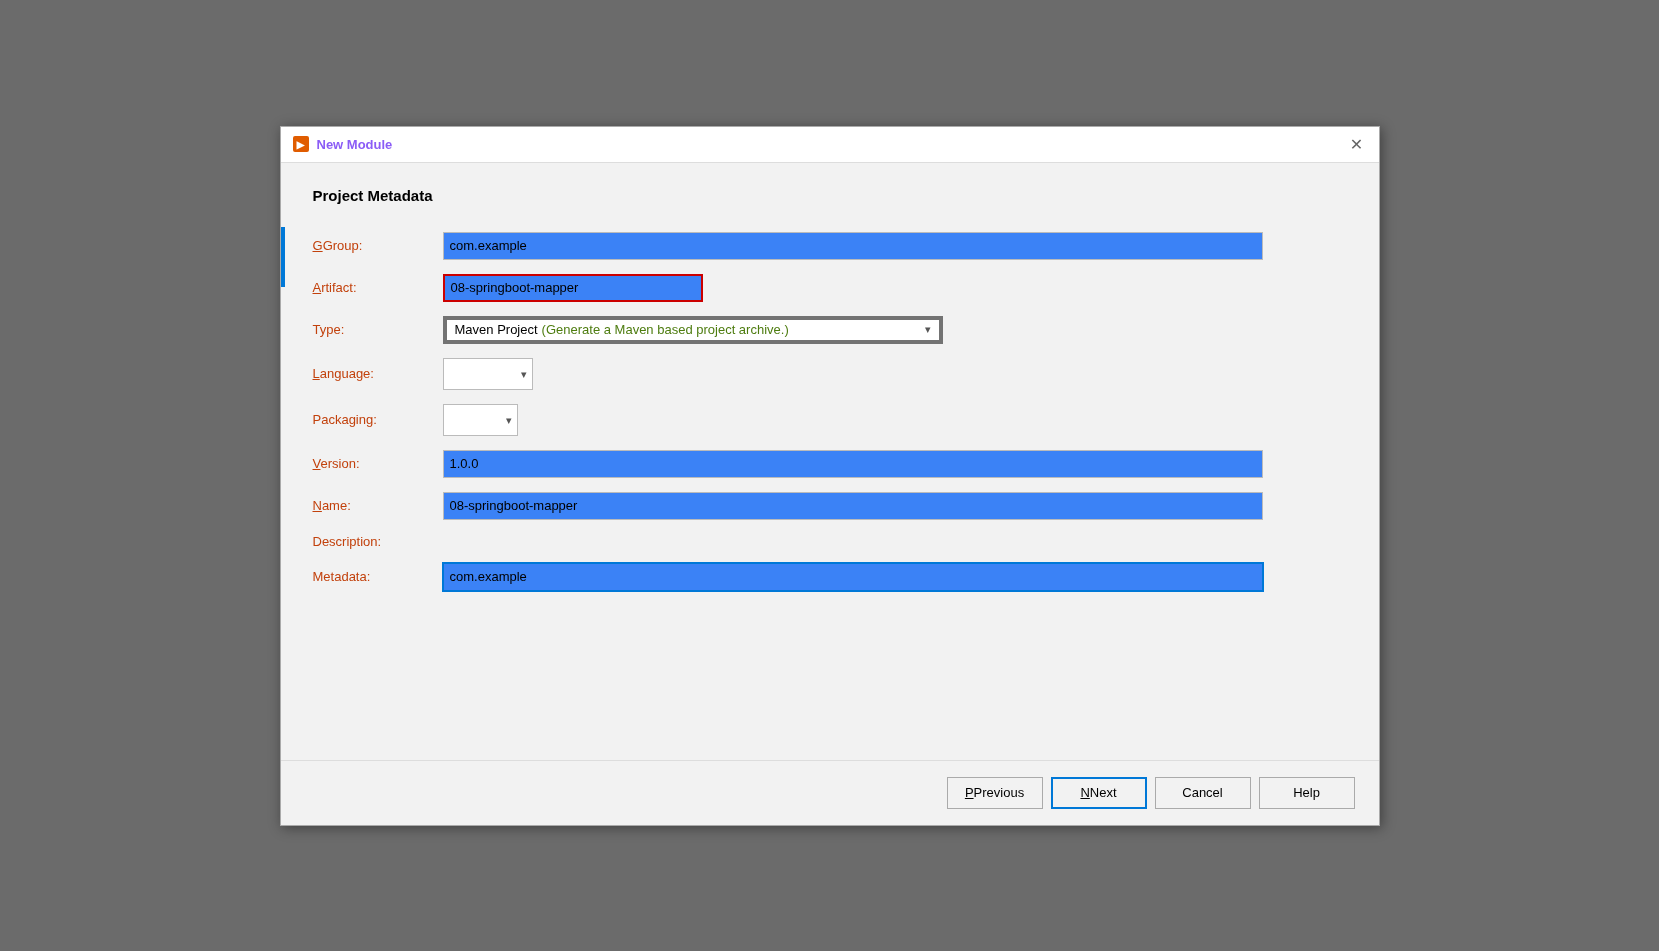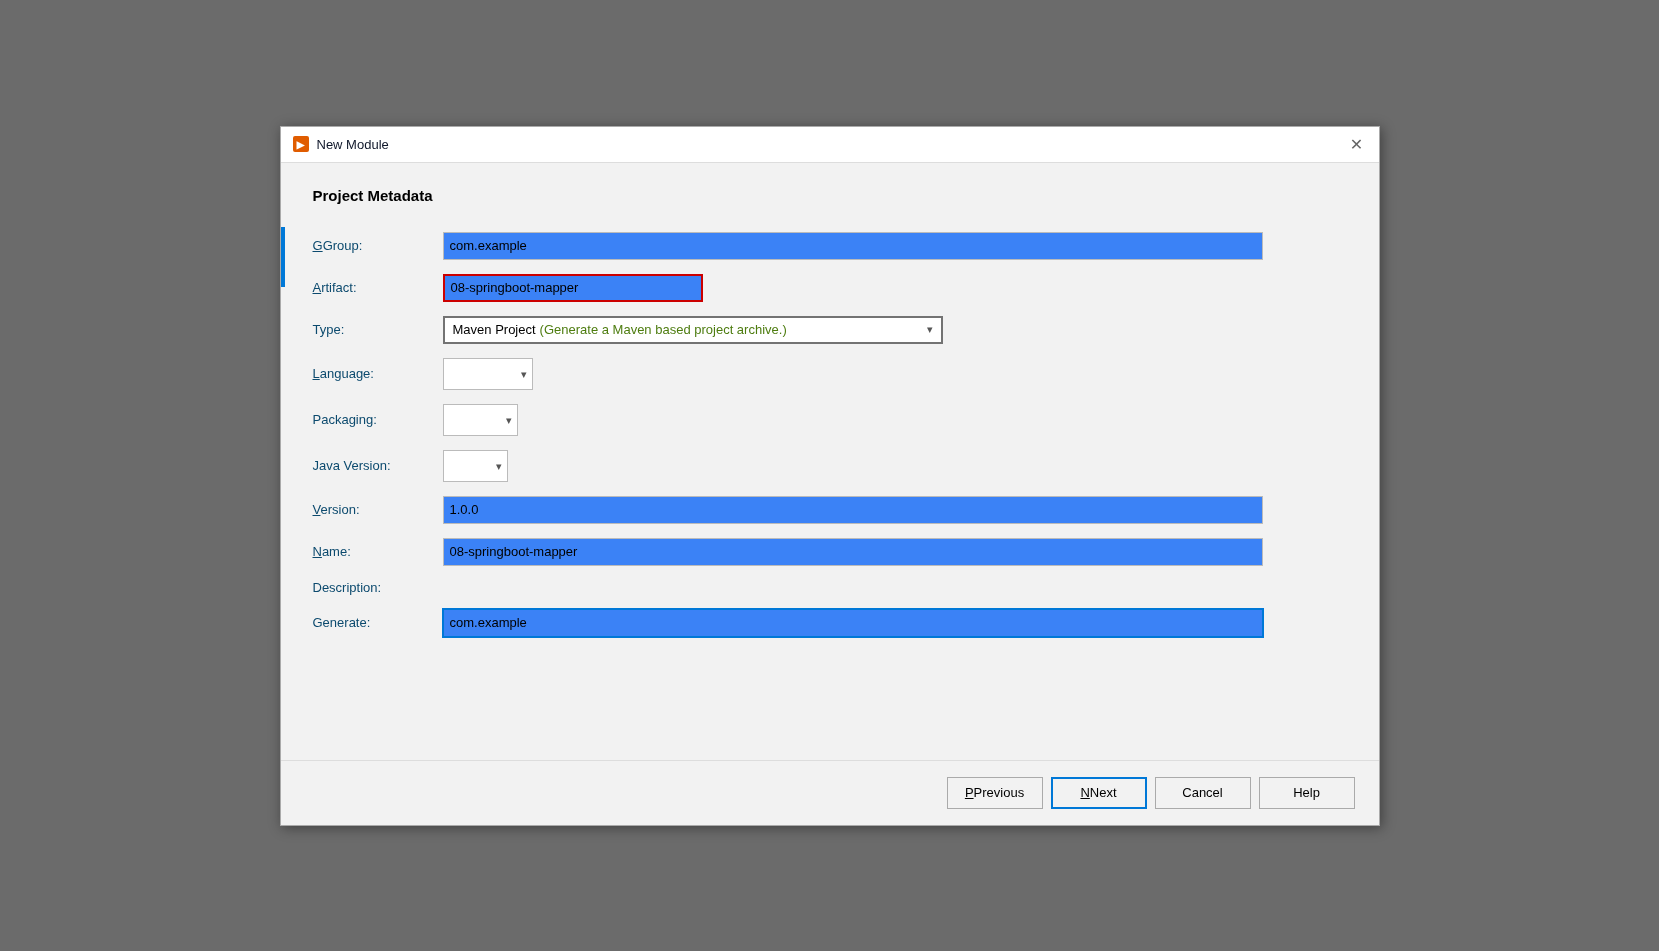--- a/index.html
+++ b/index.html
@@ -56,22 +56,22 @@
       align-items: center;
       justify-content: center;
       font-size: 10px;
       color: white;
       font-weight: bold;
       flex-shrink: 0;
     }
 
     .title-bar-title {
       font-size: 13px;
-      font-weight: normal;
-      color: #0f172a;
+      font-weight: bold;
+      color: #8b5cf6;
     }
 
     .close-btn {
       width: 20px;
       height: 20px;
       display: flex;
       align-items: center;
       justify-content: center;
       cursor: pointer;
       font-size: 16px;
@@ -93,21 +93,21 @@
     .form-row {
       display: flex;
       align-items: center;
       margin-bottom: 14px;
     }
 
     .form-label {
       width: 130px;
       flex-shrink: 0;
       font-size: 13px;
-      color: #0c4a6e;
+      color: #c2410c;
     }
 
     .form-label .underline {
       text-decoration: underline;
     }
 
     .form-input {
       flex: 1;
       max-width: 820px;
       height: 28px;
@@ -154,21 +154,21 @@
       top: 50%;
       transform: translateY(-50%);
       font-size: 11px;
       color: #555;
       pointer-events: none;
     }
 
     .type-select-wrapper {
       display: flex;
       align-items: center;
-      border: 2px solid #737373;
+      border: 4px solid #737373;
       background: #fff;
       height: 28px;
       padding: 0 8px;
       max-width: 500px;
       flex: 1;
     }
 
     .type-select-label {
       font-size: 13px;
       color: #000;
@@ -299,51 +299,41 @@
     <div class="form-row">
       <div class="form-label">Packaging:</div>
       <div class="select-wrapper">
         <select class="form-select packaging-select">
           <option>Jar</option>
           <option>War</option>
         </select>
       </div>
     </div>
 
-    <div class="form-row">
-      <div class="form-label">Java Version:</div>
-      <div class="select-wrapper">
-        <select class="form-select java-version-select">
-          <option>8</option>
-          <option>11</option>
-          <option>17</option>
-        </select>
-      </div>
-    </div>
 
     <div class="form-row">
       <div class="form-label">
         <span class="underline">V</span><span>ersion:</span>
       </div>
       <input class="form-input" type="text" value="1.0.0" style="">
     </div>
 
     <div class="form-row">
       <div class="form-label">
         <span class="underline">N</span><span>ame:</span>
       </div>
       <input class="form-input" type="text" value="08-springboot-mapper" style="">
     </div>
 
     <div class="form-row">
       <div class="form-label">Description:</div>
     </div>
 
     <div class="form-row">
-      <div class="form-label">Generate:</div>
+      <div class="form-label">Metadata:</div>
       <input class="form-input package-input" type="text" value="com.example" style="">
     </div>
   </div>
 
   <div class="dialog-footer">
     <button class="footer-btn">
       <span class="btn-underline">P</span>
         <span>Previous</span>
     </button>
     <button class="footer-btn primary">

